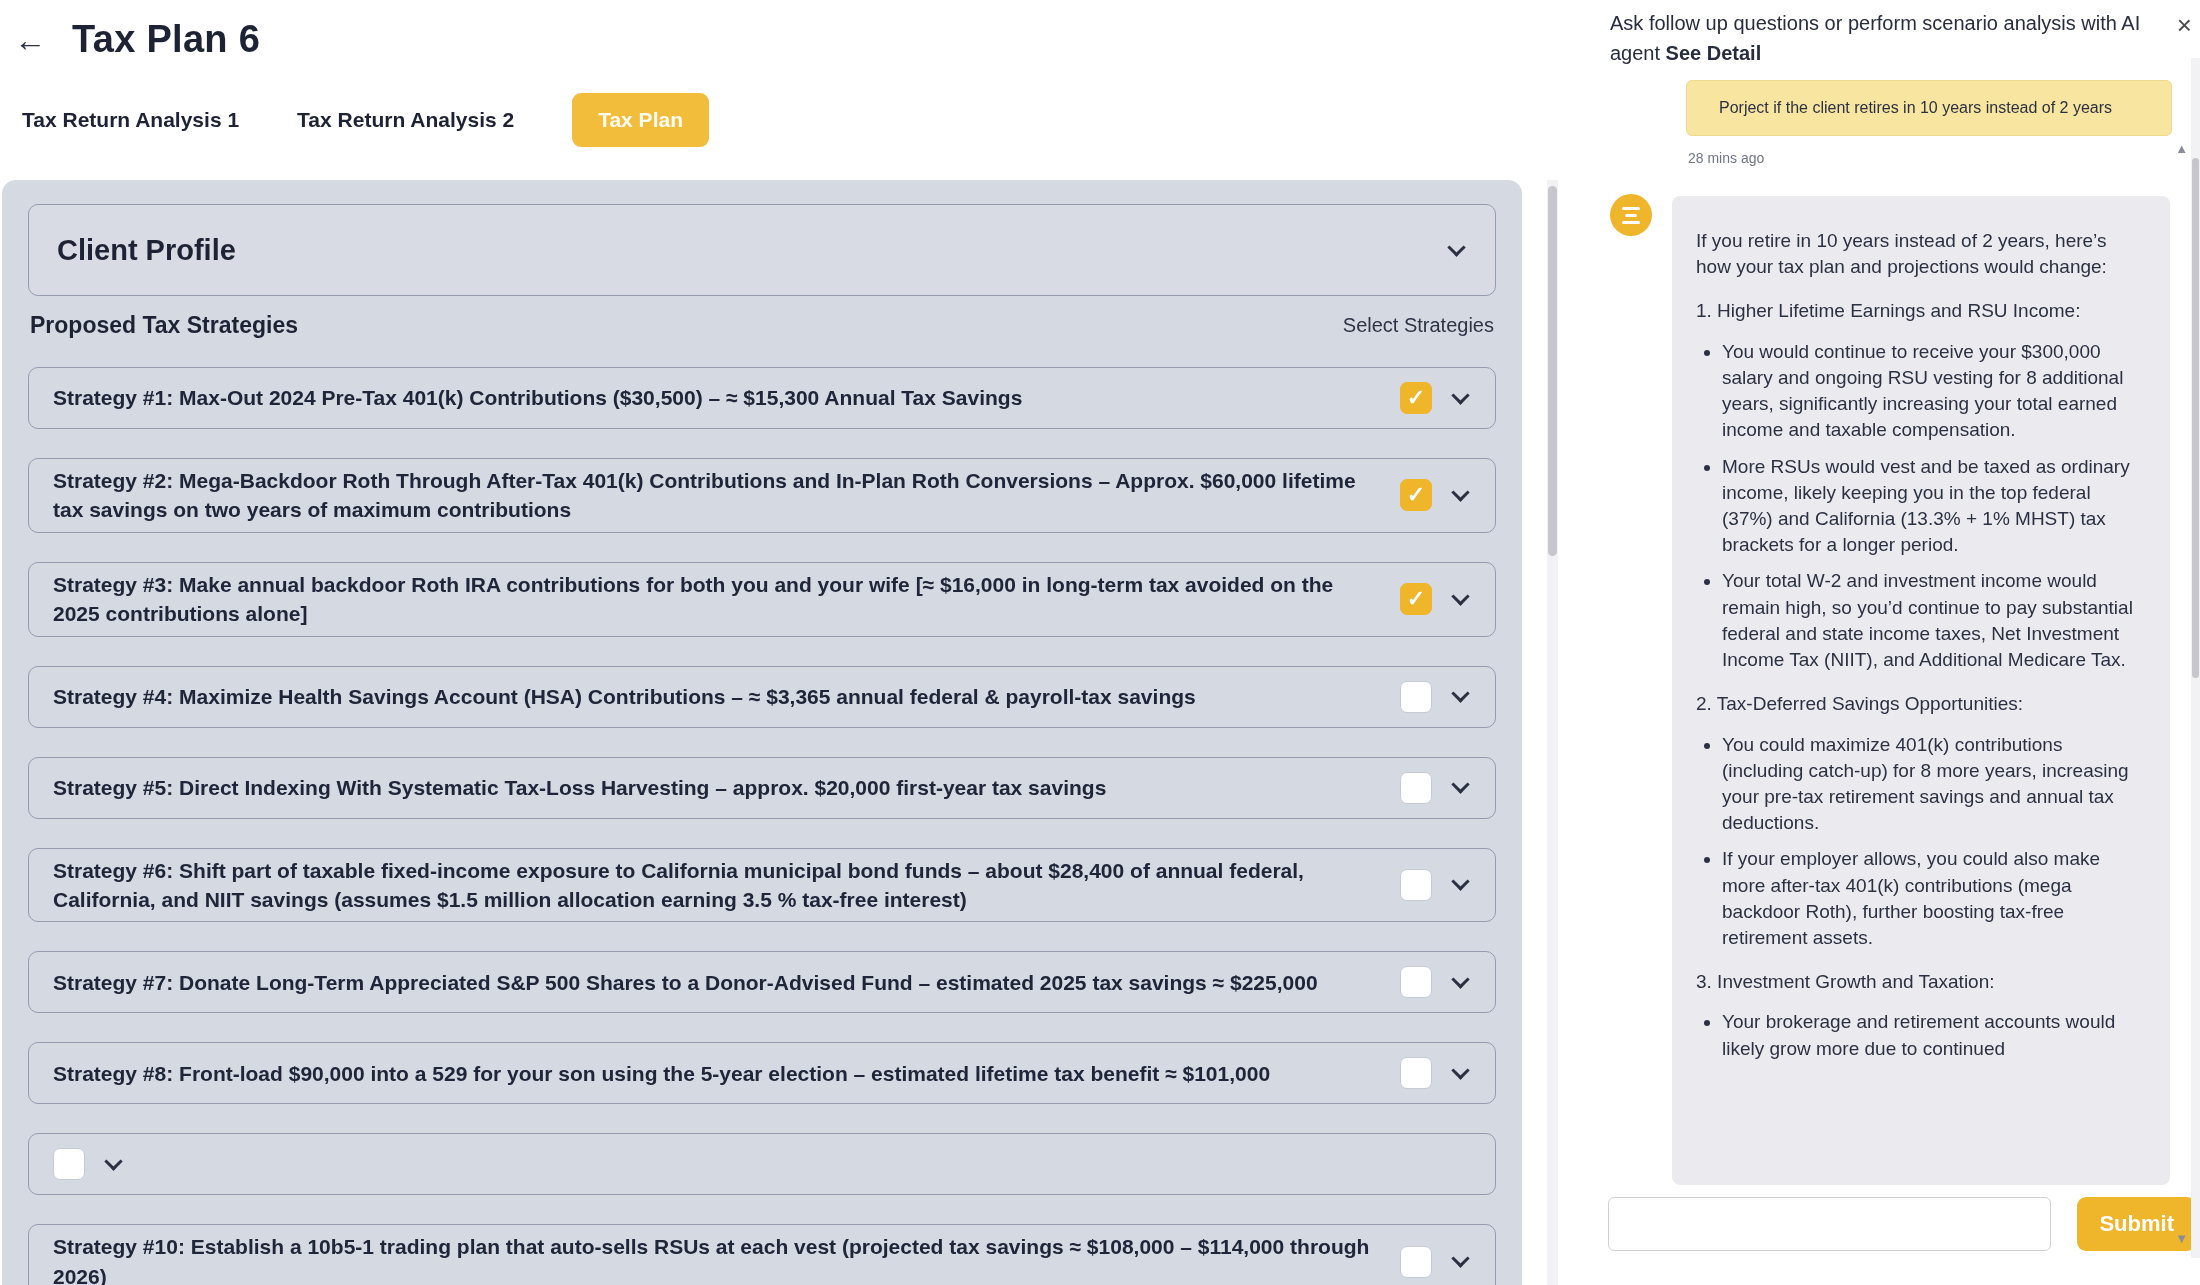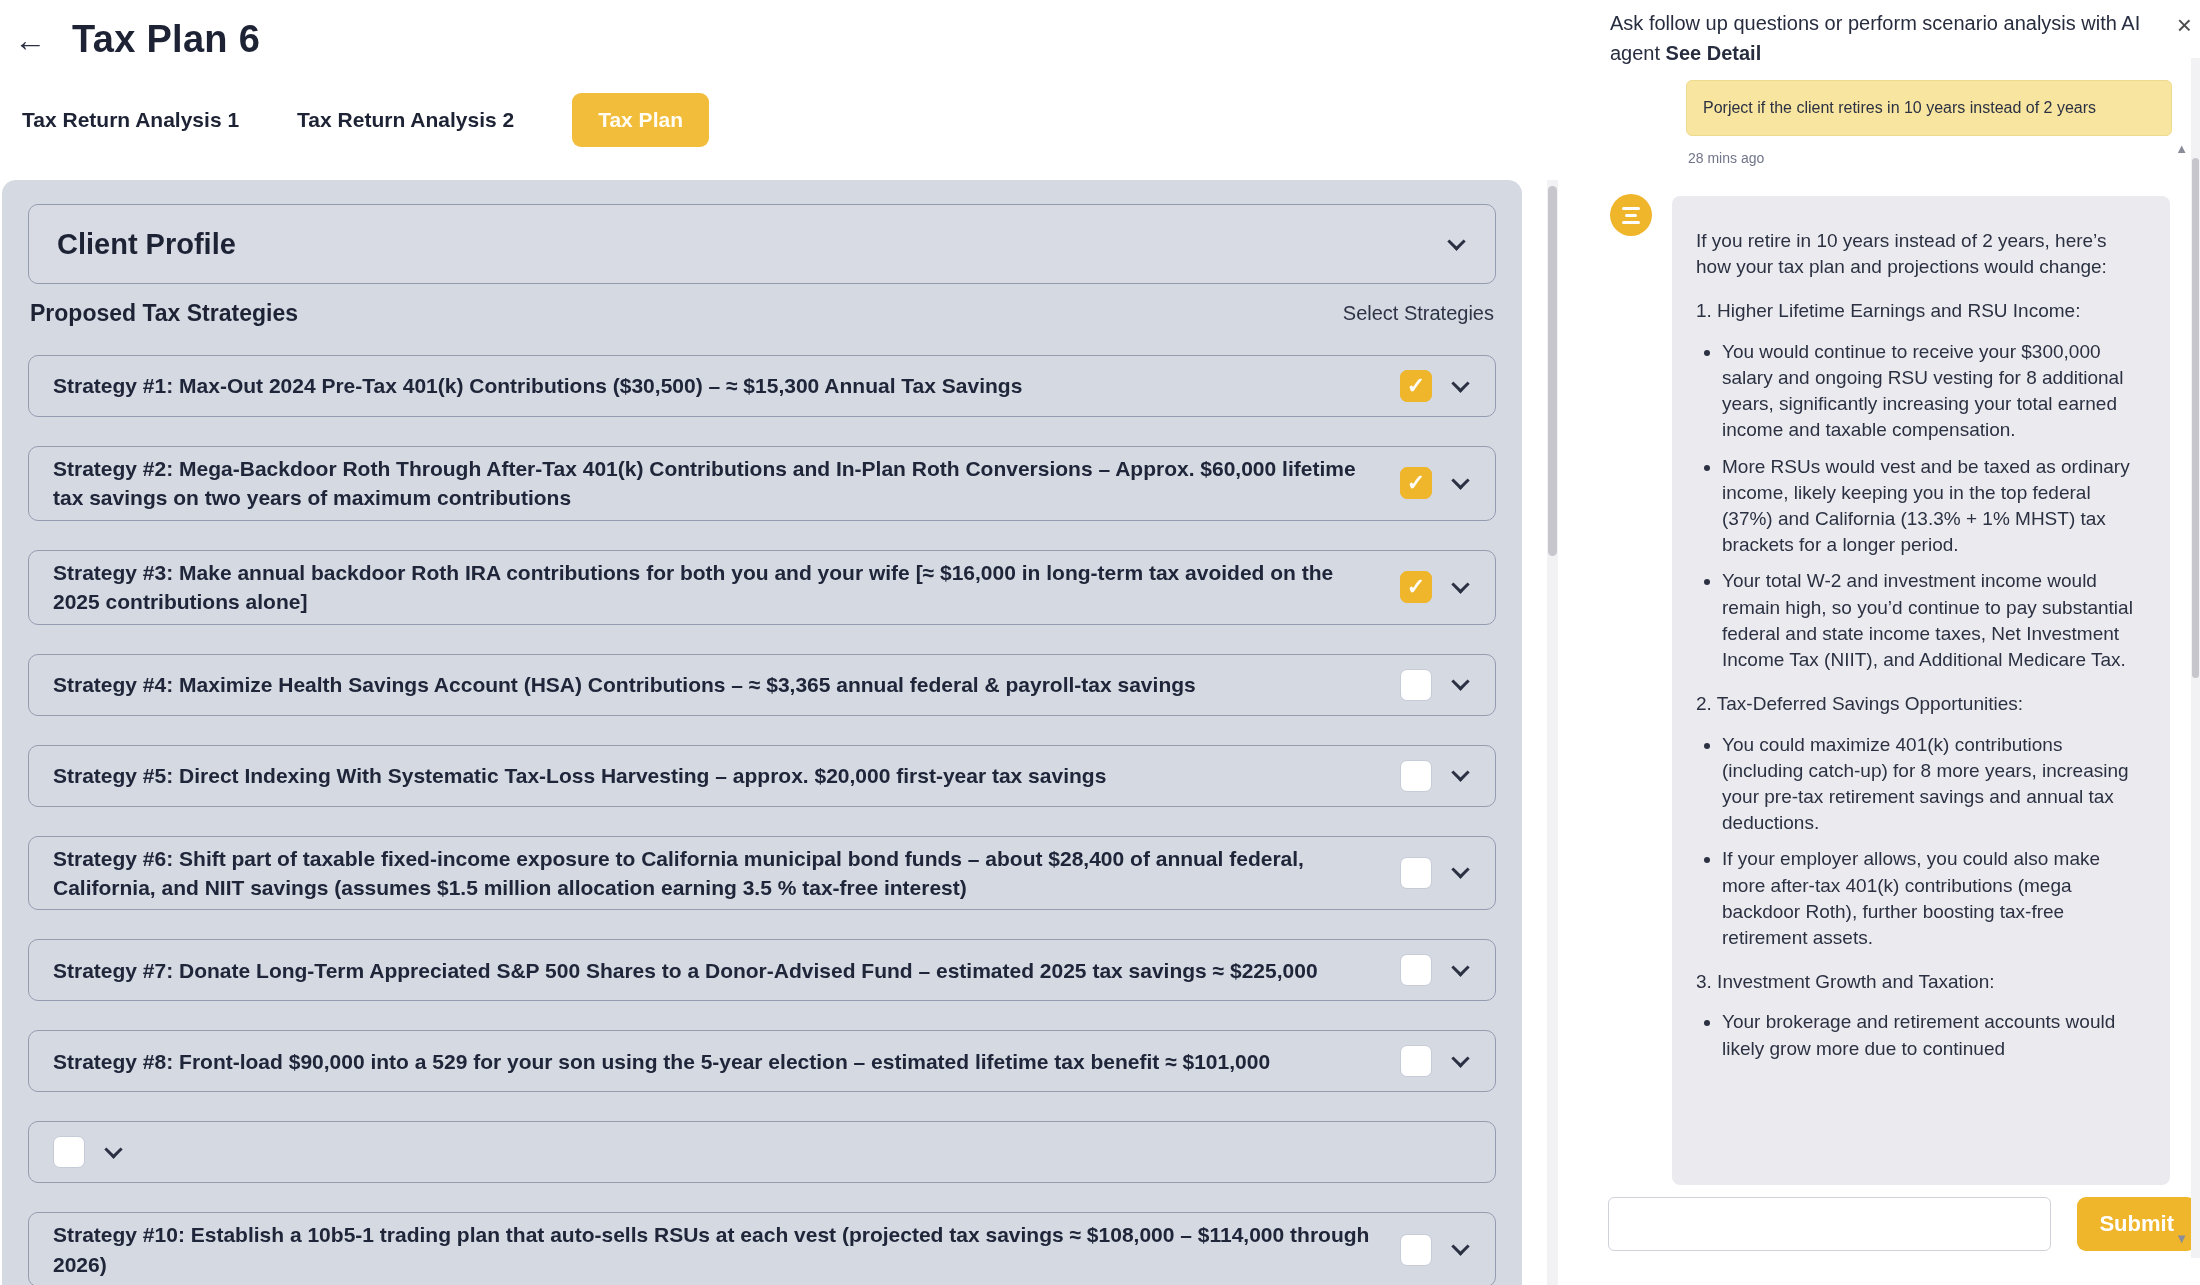--- a/index.html
+++ b/index.html
@@ -24,21 +24,21 @@
   .tab.active { background: var(--tab-active-bg, #f3bd3c); color: #fffdf4; padding: 15px 26px; border-radius: 9px; }
 
   .plan-panel {
     position: absolute; left: 2px; top: 180px; width: 1520px; height: 1105px;
     background: var(--panel-bg, #d5d9e2);
     border-radius: 14px 14px 0 0;
     padding: 24px 26px; overflow: hidden;
   }
 
   .client-profile {
-    height: 80px; border: 1px solid var(--card-border, #959cb0); border-radius: 10px;
+    height: 92px; border: 1px solid var(--card-border, #959cb0); border-radius: 10px;
     background: #d8dbe4; display: flex; align-items: center; justify-content: space-between;
     padding: 0 28px; cursor: pointer;
   }
   .client-profile-title { font-size: 29px; font-weight: 800; color: var(--text-dark, #1d2335); }
 
   .strategies-header { display: flex; align-items: center; justify-content: space-between; margin: 16px 2px 0; }
   .strategies-title { margin: 0; font-size: 23px; font-weight: 800; color: var(--text-dark, #1d2335); }
   .select-strategies { font-size: 20px; color: #2e3446; cursor: pointer; }
 
   .strategy {
@@ -63,21 +63,21 @@
 
   
   .chat-panel { position: absolute; left: 1600px; top: 0; width: 600px; height: 1285px; background: #ffffff; }
   .chat-header { position: absolute; left: 10px; top: 8px; width: 548px; font-size: 20px; line-height: 1.5; color: #272d3f; }
   .chat-header b { font-weight: 700; cursor: pointer; }
   .chat-close { position: absolute; right: 8px; top: 12px; font-size: 26px; color: #4d4d4d; cursor: pointer; line-height: 1; }
 
   .user-bubble {
     position: absolute; left: 86px; top: 80px; width: 486px;
     background: var(--user-bubble-bg, #f8e5a0); border: 1px solid #eeda8e; border-radius: 6px;
-    padding: 18px 16px; font-size: 16px; color: #2b3142;
+    padding: 18px 32px; font-size: 16px; color: #2b3142;
   }
   .timestamp { position: absolute; left: 88px; top: 150px; font-size: 14px; color: #70758a; }
 
   .avatar { position: absolute; left: 10px; top: 194px; width: 42px; height: 42px; border-radius: 50%;
     background: var(--accent-yellow, #efb52b); display: flex; align-items: center; justify-content: center; }
   .avatar-icon { display: flex; flex-direction: column; gap: 4px; align-items: center; }
   .avatar-icon span { display: block; height: 3px; border-radius: 2px; background: #ffffff; }
   .avatar-icon span:nth-child(1) { width: 18px; }
   .avatar-icon span:nth-child(2) { width: 12px; }
   .avatar-icon span:nth-child(3) { width: 18px; }

